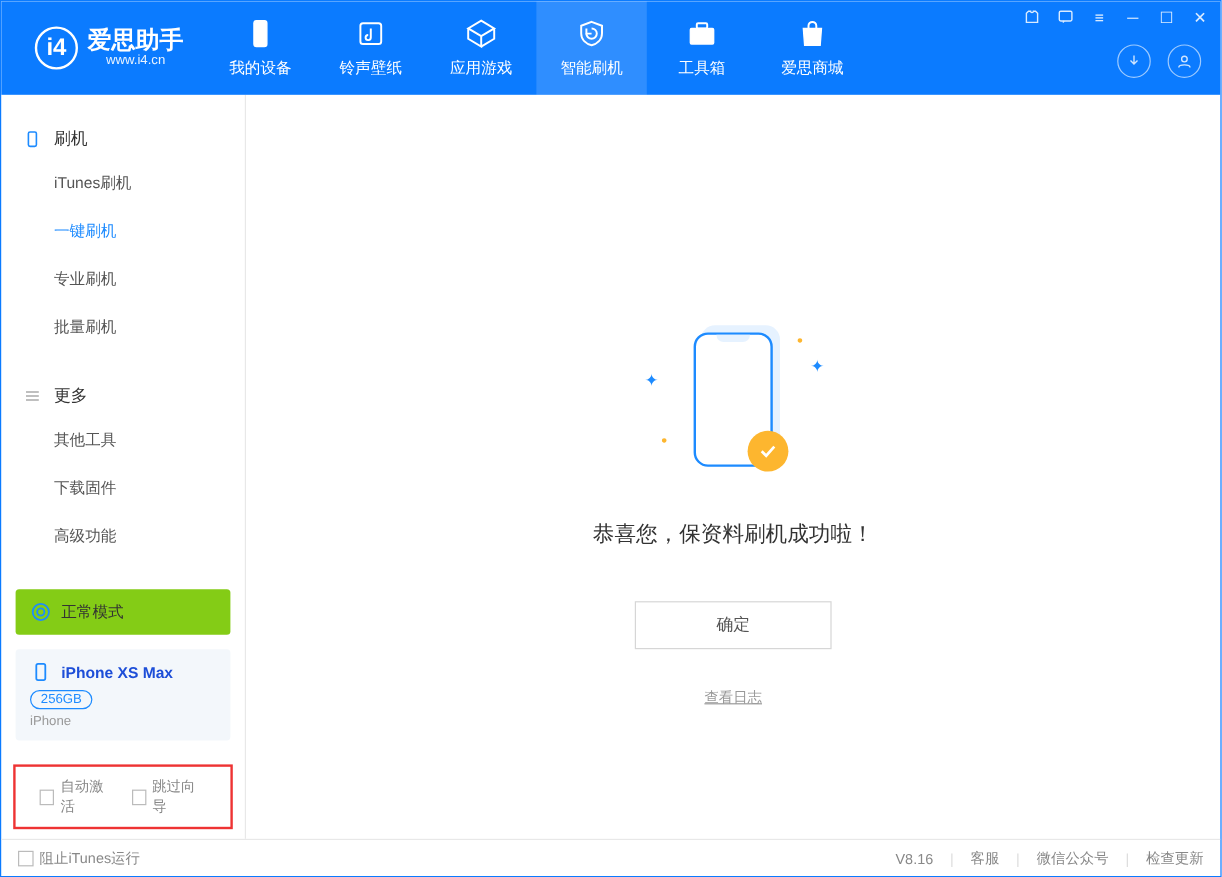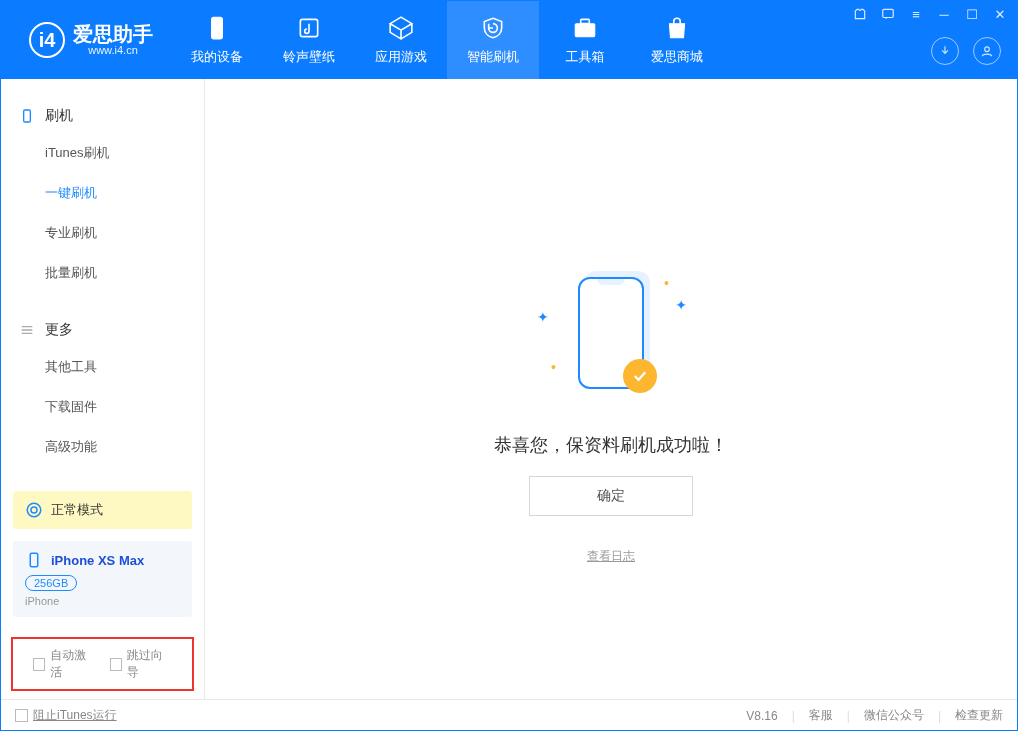--- a/index.html
+++ b/index.html
@@ -21,41 +21,41 @@
 .circ-btn { width: 28px; height: 28px; border: 1.5px solid rgba(255,255,255,.6); border-radius: 50%; display:flex; align-items:center; justify-content:center; cursor:pointer; }
 .circ-btn svg { width: 14px; height: 14px; stroke: rgba(255,255,255,.8); fill:none; stroke-width:2; }
 .body-row { display: flex; height: 620px; }
 .sidebar { width: 204px; border-right: 1px solid #e8e8e8; display: flex; flex-direction: column; padding-top: 10px; }
 .side-section { padding: 10px 0; }
 .side-head { display: flex; align-items: center; padding: 8px 18px; font-size: 14px; color: #333; font-weight: 500; }
 .side-head-icon { width: 16px; height: 16px; margin-right: 10px; }
 .side-item { padding: 11px 18px 11px 44px; font-size: 13px; color: #555; cursor: pointer; }
 .side-item.active { color: #1d8bff; }
 .side-spacer { flex: 1; }
-.side-card { margin: 6px 12px; background: #fef9c3; border-radius: 3px; padding: 10px 12px; display:flex; align-items:flex-end; gap:8px; font-size:13px; color:#333; }
+.side-card { margin: 6px 12px; background: #84cc16; border-radius: 3px; padding: 10px 12px; display:flex; align-items:flex-end; gap:8px; font-size:13px; color:#333; }
 .side-card-icon { width:18px; height:18px; }
 .device-card { margin: 6px 12px 12px; background: #f3f7fb; border-radius: 3px; padding: 10px 12px; }
 .device-name { font-size: 13px; font-weight: bold; color: #1d4ed8; display:flex; align-items:center; gap:8px;}
 .device-storage { display:inline-block; margin-top:6px; font-size:11px; color:#1d8bff; border:1px solid #1d8bff; border-radius:10px; padding:1px 8px; }
 .device-type { font-size:11px; color:#999; margin-top:4px; }
 .redbox { margin: 8px 10px; border: 2px solid #e33; padding: 8px 20px; display:flex; align-items:center; gap:14px; }
 .chk { display:flex; align-items:center; gap:5px; font-size:12px; color:#888; cursor:pointer;}
 .chk-box { width:13px; height:13px; border:1px solid #bbb; }
 .main { flex: 1; display: flex; flex-direction: column; align-items: center; justify-content: flex-start; padding-top: 190px; }
 .phone-ill { position: relative; width: 160px; height: 140px; margin-bottom: 24px; }
 .sparkle { position:absolute; font-size:14px; color:#1d8bff; }
 .phone-shape { width: 66px; height: 112px; border: 2px solid #1d8bff; border-radius: 12px; background:#fff; position:absolute; left:50%; top:8px; transform:translateX(-50%); box-shadow: 6px -6px 0 #e6f2ff; }
 .phone-notch { position:absolute; top:0; left:50%; transform:translateX(-50%); width:28px; height:6px; background:#e6f2ff; border-radius:0 0 6px 6px; }
 .check-badge { position:absolute; right: 34px; bottom: 16px; width:34px; height:34px; background:#fdb62f; border-radius:50%; display:flex; align-items:center; justify-content:center; }
 .check-badge svg { width:18px; height:18px; stroke:#fff; stroke-width:3; fill:none; }
-.success-msg { font-size: 18px; color: #333; margin-bottom: 19px; }
+.success-msg { font-size: 18px; color: #333; margin-bottom: 44px; }
 .ok-btn { width: 164px; height: 40px; border:1px solid #d6d6d6; background:#fff; font-size:14px; color:#555; cursor:pointer; margin-bottom:32px; }
 .log-link { font-size: 12px; color: #999; text-decoration: underline; cursor:pointer;font-family:Liberation Serif, serif; }
 .footer { height: 32px; border-top: 1px solid #e8e8e8; display:flex; align-items:center; padding: 0 14px; font-size:12px; color:#888; }
-.footer .chk { color:#888;text-decoration:underline; }
+.footer .chk { color:#888; }
 .footer-right { margin-left:auto; display:flex; align-items:center; gap:14px; }
 .footer-sep { color:#ddd; }
 .footer-link { cursor:pointer; }
 .version { color:#888; }
 </style>
 </head>
 <body>
 
 <div class="header">
   <div class="logo-block">

